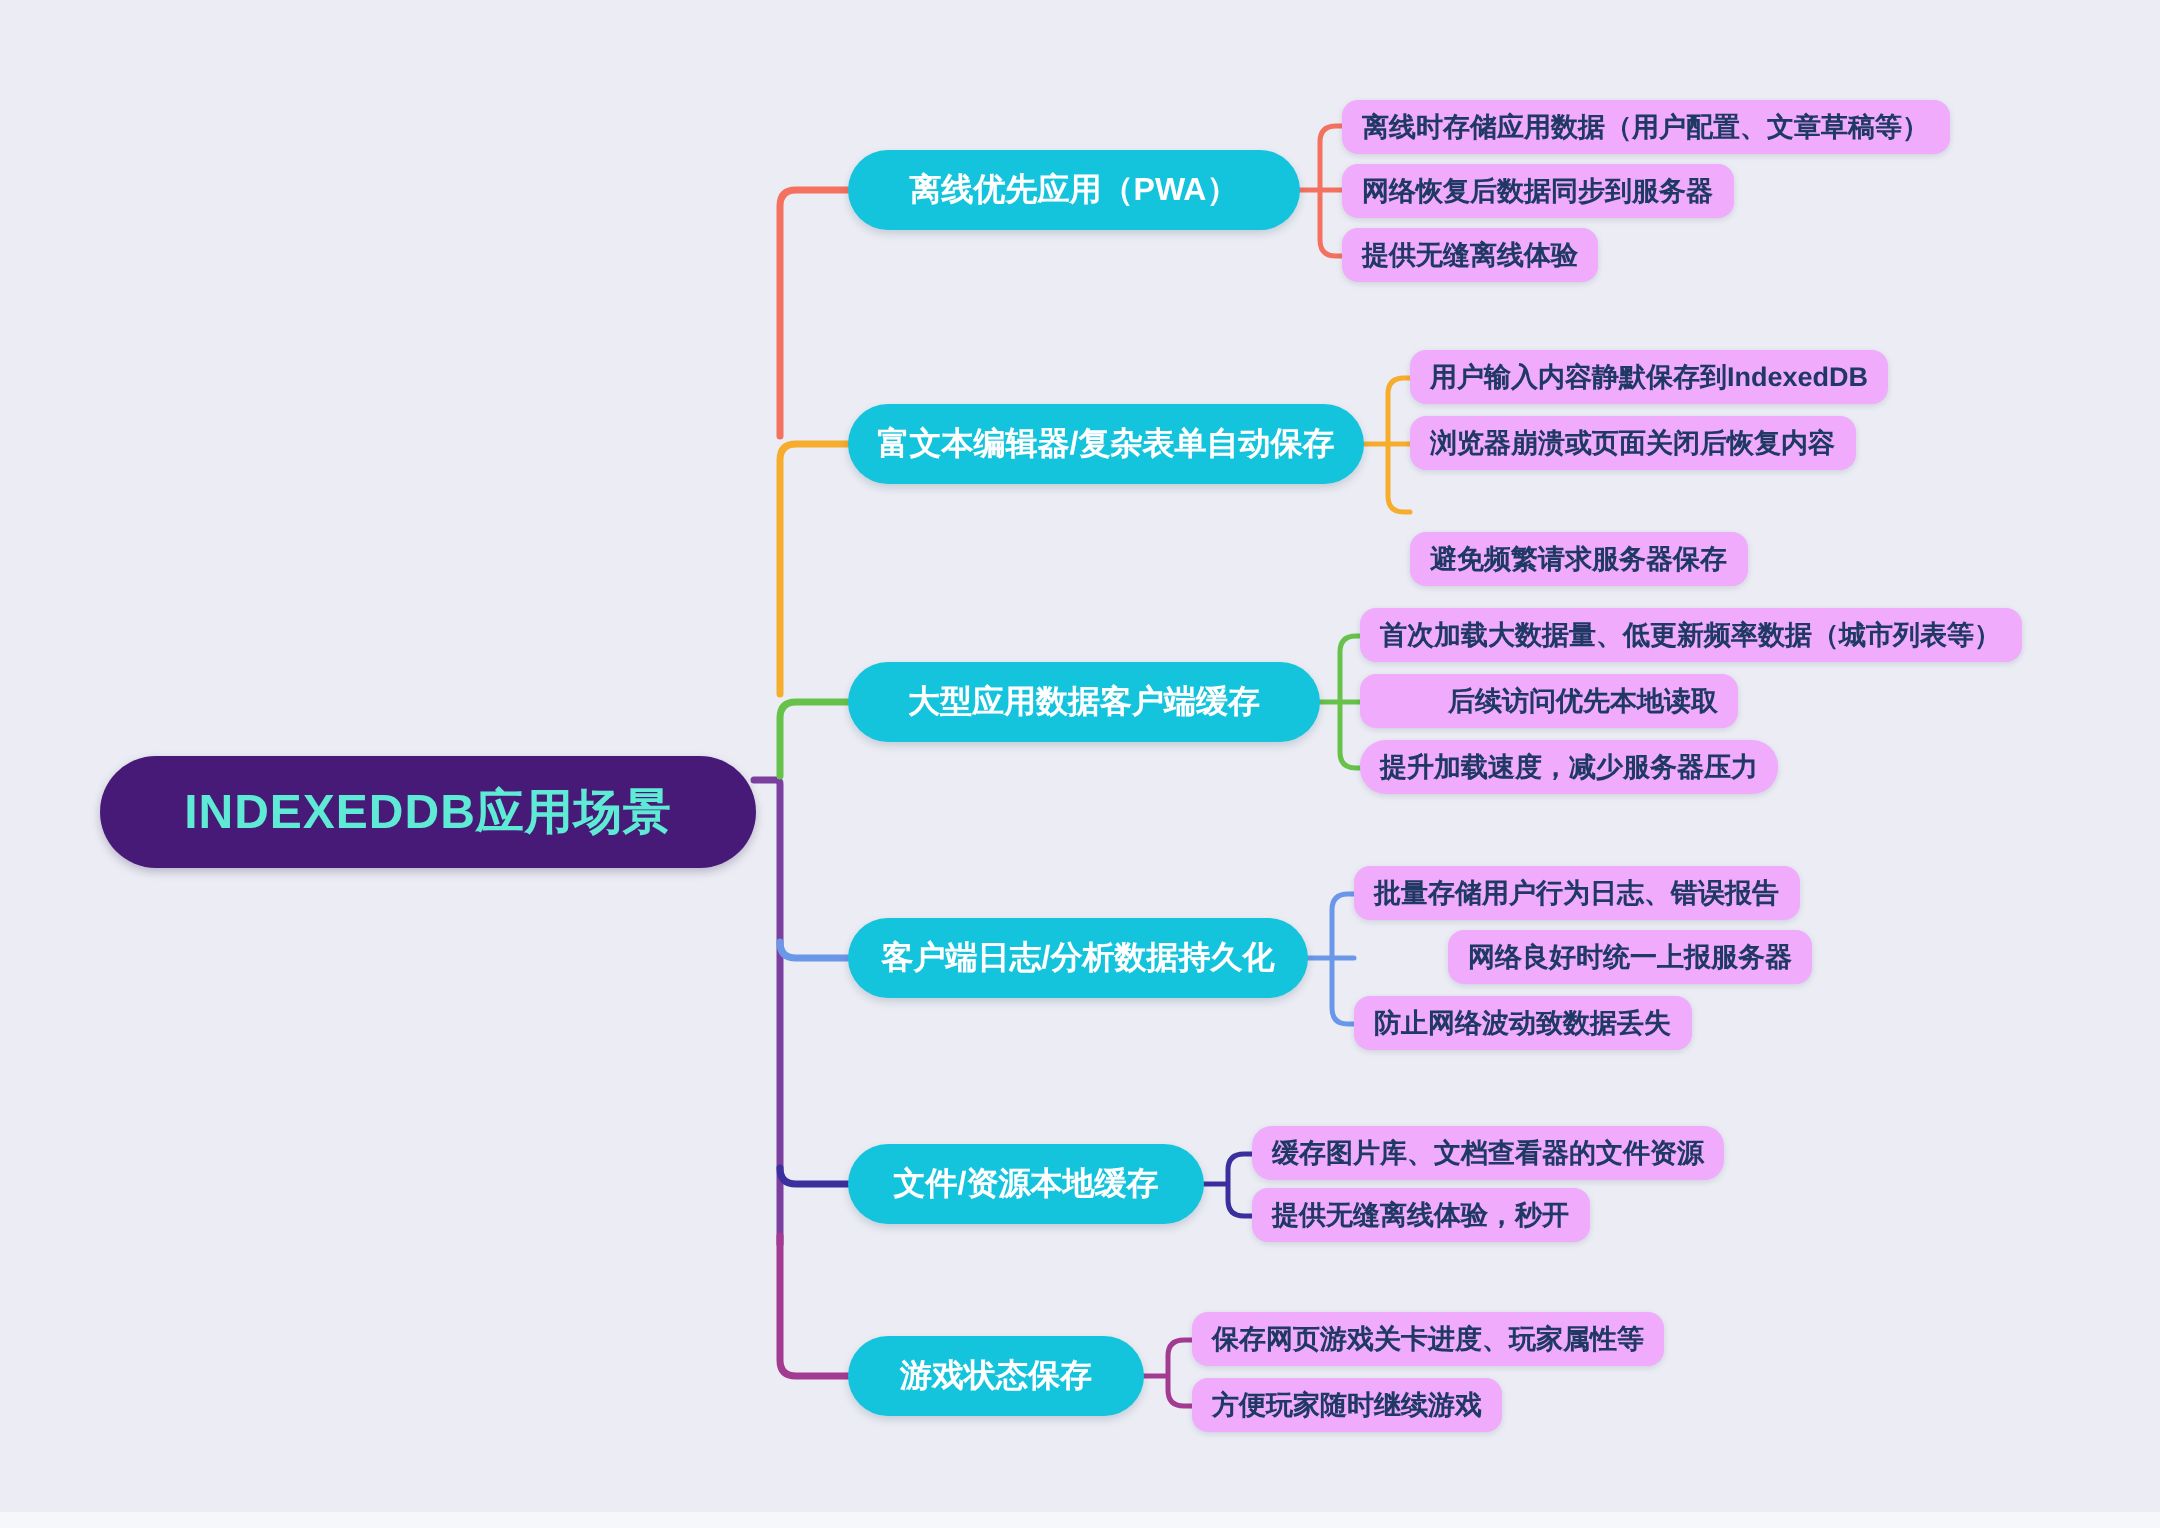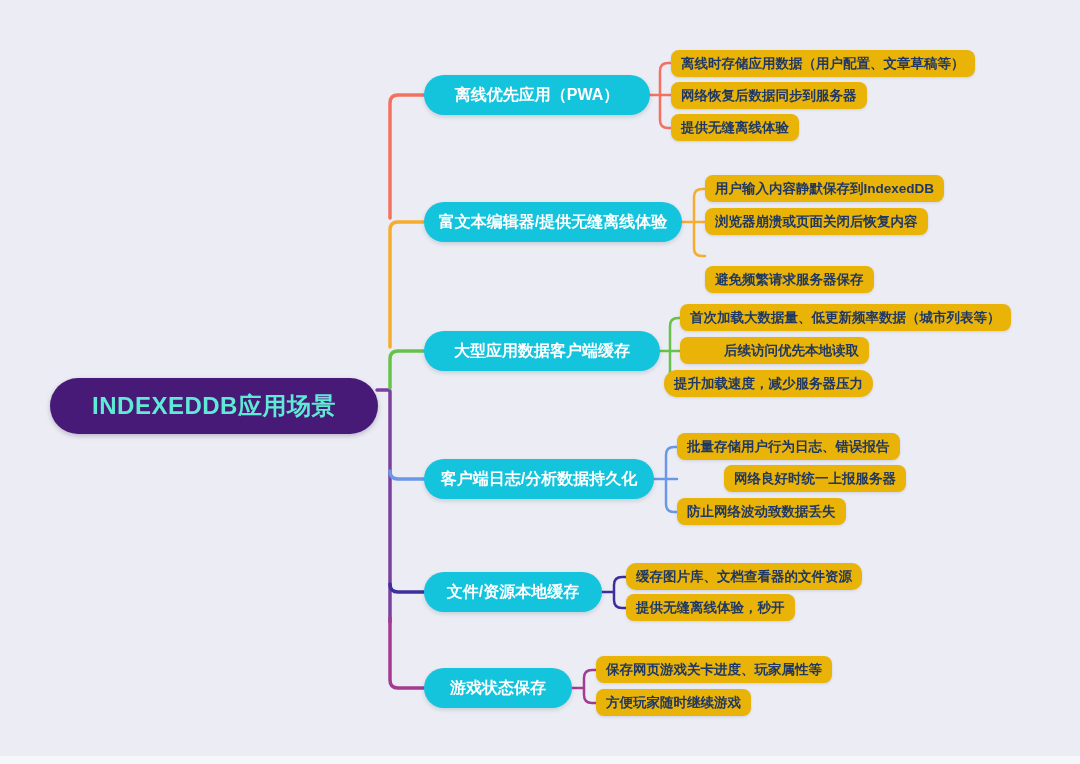--- a/index.html
+++ b/index.html
@@ -19,33 +19,33 @@
     letter-spacing:.5px;box-shadow:0 2px 5px rgba(40,20,80,.25);
     z-index:3;
   }
   .branch{
     height:40px;border-radius:20px;background:#14c3dc;color:#ffffff;
     font-size:16px;font-weight:bold;box-shadow:0 2px 4px rgba(20,60,90,.18);
     z-index:2;
     text-align:center;
   }
   .leaf{
-    height:27px;border-radius:8px;background:#eab308;color:#1f3864;
+    height:27px;border-radius:8px;background:#f0abfc;color:#1f3864;
     font-size:13.5px;font-weight:bold;padding:0 10px;
     box-shadow:0 1px 3px rgba(30,40,90,.14);z-index:2;
   }
   .b1{left:424px;top:75px;width:226px;}
   .b2{left:424px;top:202px;width:258px;}
   .b3{left:424px;top:331px;width:236px;}
   .b4{left:424px;top:459px;width:230px;}
   .b5{left:424px;top:572px;width:178px;}
   .b6{left:424px;top:668px;width:148px;}
   .l10{left:671px;top:50px;}  .l11{left:671px;top:82px;}  .l12{left:671px;top:114px;}
   .l20{left:705px;top:175px;} .l21{left:705px;top:208px;} .l22{left:705px;top:242px;margin-top:24px;}
-  .l30{left:680px;top:304px;} .l31{left:680px;top:337px;padding-left:44px;} .l32{left:664px;top:370px;border-radius:13px;}
+  .l30{left:680px;top:304px;} .l31{left:680px;top:337px;padding-left:44px;} .l32{left:680px;top:370px;border-radius:13px;}
   .l40{left:677px;top:433px;} .l41{left:677px;top:465px;margin-left:47px;} .l42{left:677px;top:498px;}
   .l50{left:626px;top:563px;border-radius:10px;} .l51{left:626px;top:594px;}
   .l60{left:596px;top:656px;} .l61{left:596px;top:689px;}
   .bottom-strip{position:absolute;left:0;bottom:0;width:1080px;height:8px;background:#f6f7fa;}
 </style>
 </head>
 <body>
 
 <div class="canvas">
 
@@ -68,21 +68,21 @@
     <path stroke-width="2.5" d="M 572 688 H 584 M 584 688 V 678 Q 584 670 592 670 H 596 M 584 688 V 695 Q 584 703 592 703 H 596" stroke="#a43b92"></path>
   </svg>
 
   <div class="node center-topic">INDEXEDDB应用场景</div>
 
   <div class="node branch b1">离线优先应用（PWA）</div>
   <div class="node leaf l10">离线时存储应用数据（用户配置、文章草稿等）</div>
   <div class="node leaf l11">网络恢复后数据同步到服务器</div>
   <div class="node leaf l12">提供无缝离线体验</div>
 
-  <div class="node branch b2">富文本编辑器/提供无缝离线体验</div>
+  <div class="node branch b2">富文本编辑器/复杂表单自动保存</div>
   <div class="node leaf l20">用户输入内容静默保存到IndexedDB</div>
   <div class="node leaf l21">浏览器崩溃或页面关闭后恢复内容</div>
   <div class="node leaf l22">避免频繁请求服务器保存</div>
 
   <div class="node branch b3">大型应用数据客户端缓存</div>
   <div class="node leaf l30">首次加载大数据量、低更新频率数据（城市列表等）</div>
   <div class="node leaf l31">后续访问优先本地读取</div>
   <div class="node leaf l32">提升加载速度，减少服务器压力</div>
 
   <div class="node branch b4">客户端日志/分析数据持久化</div>

